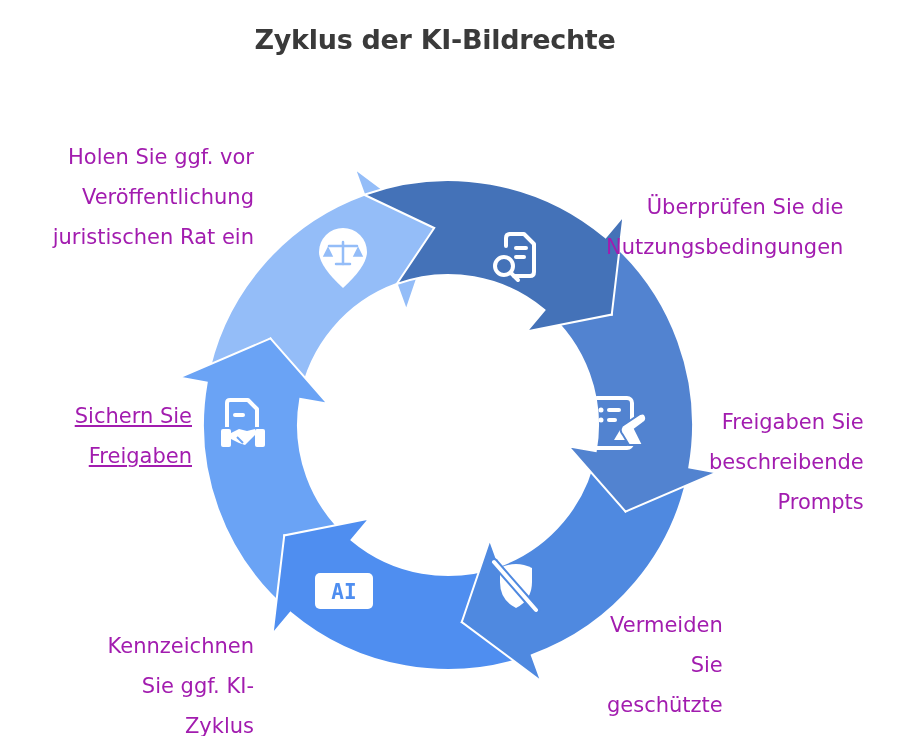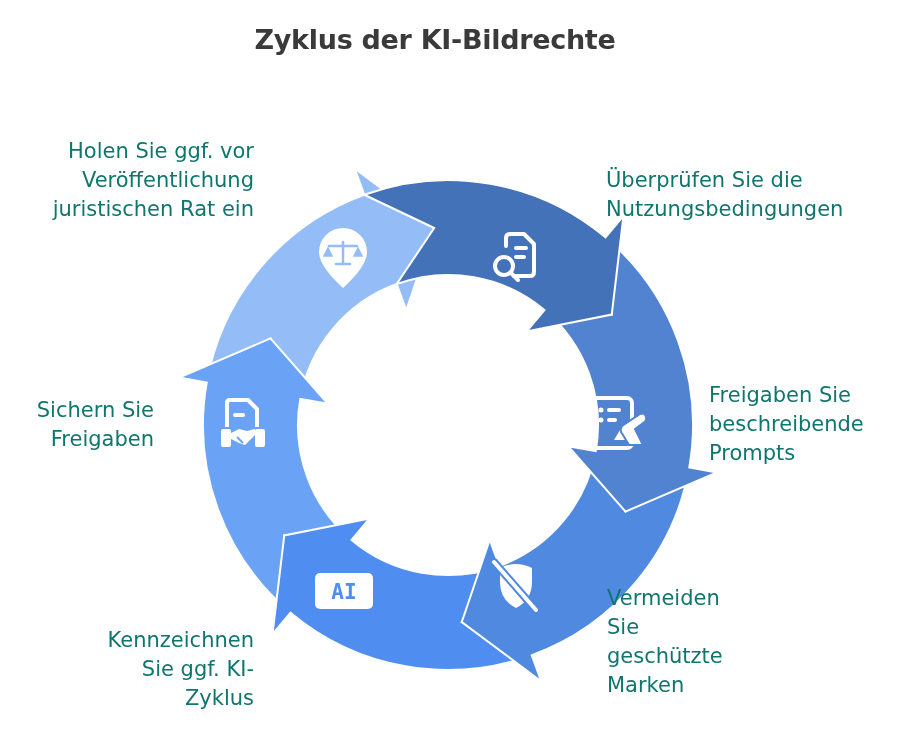--- a/index.html
+++ b/index.html
@@ -1,22 +1,22 @@
 <!DOCTYPE html>
 <html><head>
 <meta charset="utf-8">
 <style>
   html, body { margin: 0; padding: 0; background: #ffffff; }
   body { width: 900px; height: 736px; position: relative; overflow: hidden; font-family: "DejaVu Sans", sans-serif; color: #2b2b2b; }
   .title { position: absolute; left: 0; top: 24px; width: 900px; text-align: center; font-size: 27px; font-weight: bold; color: #3a3a3a; letter-spacing: -0.3px; }
   .title span { display: inline-block; margin-left: -30px; }
   svg.cycle { position: absolute; left: 0; top: 0; }
-  .label { position: absolute; font-size: 21px; line-height: 29px; color: #0f766e; white-space: pre-line; }
+  .label { position: absolute; font-size: 21px; line-height: 40px; color: #a21caf; white-space: pre-line; }
   .label.right { text-align: right; }
-  .label.left { text-align: left; }
+  .label.left { text-align: right; margin-top: 21px; }
 </style>
 </head>
 <body>
 
 <div class="title"><span>Zyklus der KI-Bildrechte</span></div>
 
 <svg class="cycle" width="900" height="736" viewBox="0 0 900 736">
   <g id="segments">
       <path d="M 206.72210051200904 382.456196471602 A 245 245 0 0 1 364.205064885211 194.7753079074525 L 354.6285008720923 168.46391452544708 L 434.2230964355352 227.98110007368473 L 406.27354251426834 310.3575002641192 L 396.6969785011496 284.0461068821138 A 150 150 0 0 0 300.27883704816884 398.9527733499604 L 270.4881758559145 338.4216985091573 Z" fill="#94BDF8" stroke="#ffffff" stroke-width="2" stroke-linejoin="miter"></path>
       <path d="M 290.51703562679785 612.6808885641497 A 245 245 0 0 1 206.72210051200904 382.456196471602 L 179.14748342766723 377.594047496928 L 270.4881758559145 338.4216985091573 L 327.8534541325106 403.8149223246345 L 300.27883704816884 398.9527733499604 A 150 150 0 0 0 351.5818585470191 539.9066664678467 L 284.26507942037927 535.4405984354726 Z" fill="#6AA3F5" stroke="#ffffff" stroke-width="2" stroke-linejoin="miter"></path>
@@ -84,17 +84,17 @@
 <div class="label left" style="left:709px; top:381px;">Freigaben Sie
 beschreibende
 Prompts</div>
 <div class="label left" style="left:607px; top:584px;">Vermeiden
 Sie
 geschützte
 Marken</div>
 <div class="label right" style="right:646px; top:626px;">Kennzeichnen
 Sie ggf. KI-
 Zyklus</div>
-<div class="label right" style="right:746px; top:396px;">Sichern Sie
+<div class="label right" style="right:708px; top:396px;text-decoration:underline;">Sichern Sie
 Freigaben</div>
 <div class="label right" style="right:646px; top:137px;">Holen Sie ggf. vor
 Veröffentlichung
 juristischen Rat ein</div>
 
 </body></html>

